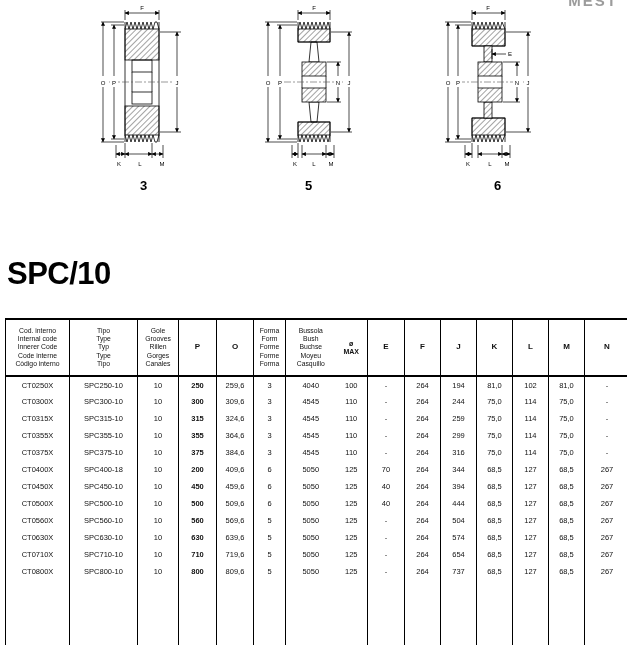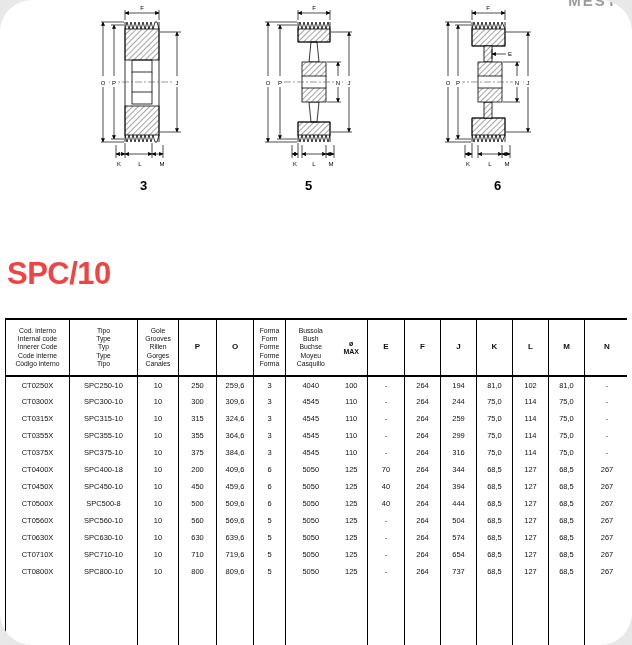--- a/index.html
+++ b/index.html
@@ -1,53 +1,52 @@
 <!DOCTYPE html>
 <html><head>
 <meta charset="utf-8">
 <style>
   * { margin:0; padding:0; box-sizing:border-box; }
   body { background:#e8e8e8; }
   .page {
     width:632px; height:645px; position:relative; background:#fff;
     font-family:"Liberation Sans", sans-serif; overflow:hidden; margin:0 auto;
     color:#111;
-    border-radius:32px;
   }
   .watermark {
     position:absolute; top:-8px; right:14px; font-size:15px; font-weight:bold;
     color:#9c9c9c; letter-spacing:2px;
   }
   .fig { position:absolute; }
   .fig svg { display:block; }
   .fig-num { position:absolute; font-size:13px; font-weight:bold; color:#000; }
   .page-title {
     position:absolute; left:7px; top:256px; font-size:31px; font-weight:bold;
-    letter-spacing:-0.5px; color:#ef4444;
+    letter-spacing:-0.5px; color:#000000;
   }
   .table-wrap { position:absolute; left:5px; top:318px; width:622px; height:327px; overflow:hidden; }
   table.spec {
     width:622px; height:327px; border-collapse:collapse; table-layout:fixed;
     border-top:2.5px solid #000;
   }
   table.spec th, table.spec td {
     border-left:1px solid #000; text-align:center; vertical-align:middle;
     padding:0 1px; overflow:hidden;
   }
   table.spec th:last-child, table.spec td:last-child { border-right:1px solid #000; }
   table.spec thead tr { height:57px; }
   table.spec th {
     border-bottom:2px solid #000; font-weight:normal; font-size:6.8px;
     line-height:8.3px; white-space:pre-line;
   }
   table.spec th.letter { font-size:8px; font-weight:bold; }
   table.spec th.col-max { font-size:7px; font-weight:bold; line-height:8px; }
   table.spec tbody tr { height:17px; }
   table.spec td { font-size:7.5px; white-space:nowrap; }
-  table.spec td.bold { font-weight:normal; }
+  table.spec td.bold { font-weight:bold; }
   .col-max { border-left:none !important;margin-top:40px; }
   table.spec tr.filler { height:auto; }
   
   .ln   { stroke:#000; stroke-width:0.8; fill:none; }
   .dimln{ stroke:#000; stroke-width:0.7; fill:none; }
   .cl   { stroke:#555; stroke-width:0.6; stroke-dasharray:7 2 2 2; fill:none; }
   .hat  { stroke:#000; stroke-width:0.8; }
   .dim  { font-family:"Liberation Sans", sans-serif; font-size:6px; fill:#000; }
   .wbg  { fill:#fff; stroke:none; }
 </style>
@@ -434,21 +433,21 @@
             <td>40</td>
             <td>264</td>
             <td>394</td>
             <td>68,5</td>
             <td>127</td>
             <td>68,5</td>
             <td>267</td>
           </tr>
           <tr>
             <td>CT0500X</td>
-            <td>SPC500-8</td>
+            <td>SPC500-10</td>
             <td>10</td>
             <td class="bold">500</td>
             <td>509,6</td>
             <td>6</td>
             <td>5050</td>
             <td class="col-max">125</td>
             <td>40</td>
             <td>264</td>
             <td>444</td>
             <td>68,5</td>

